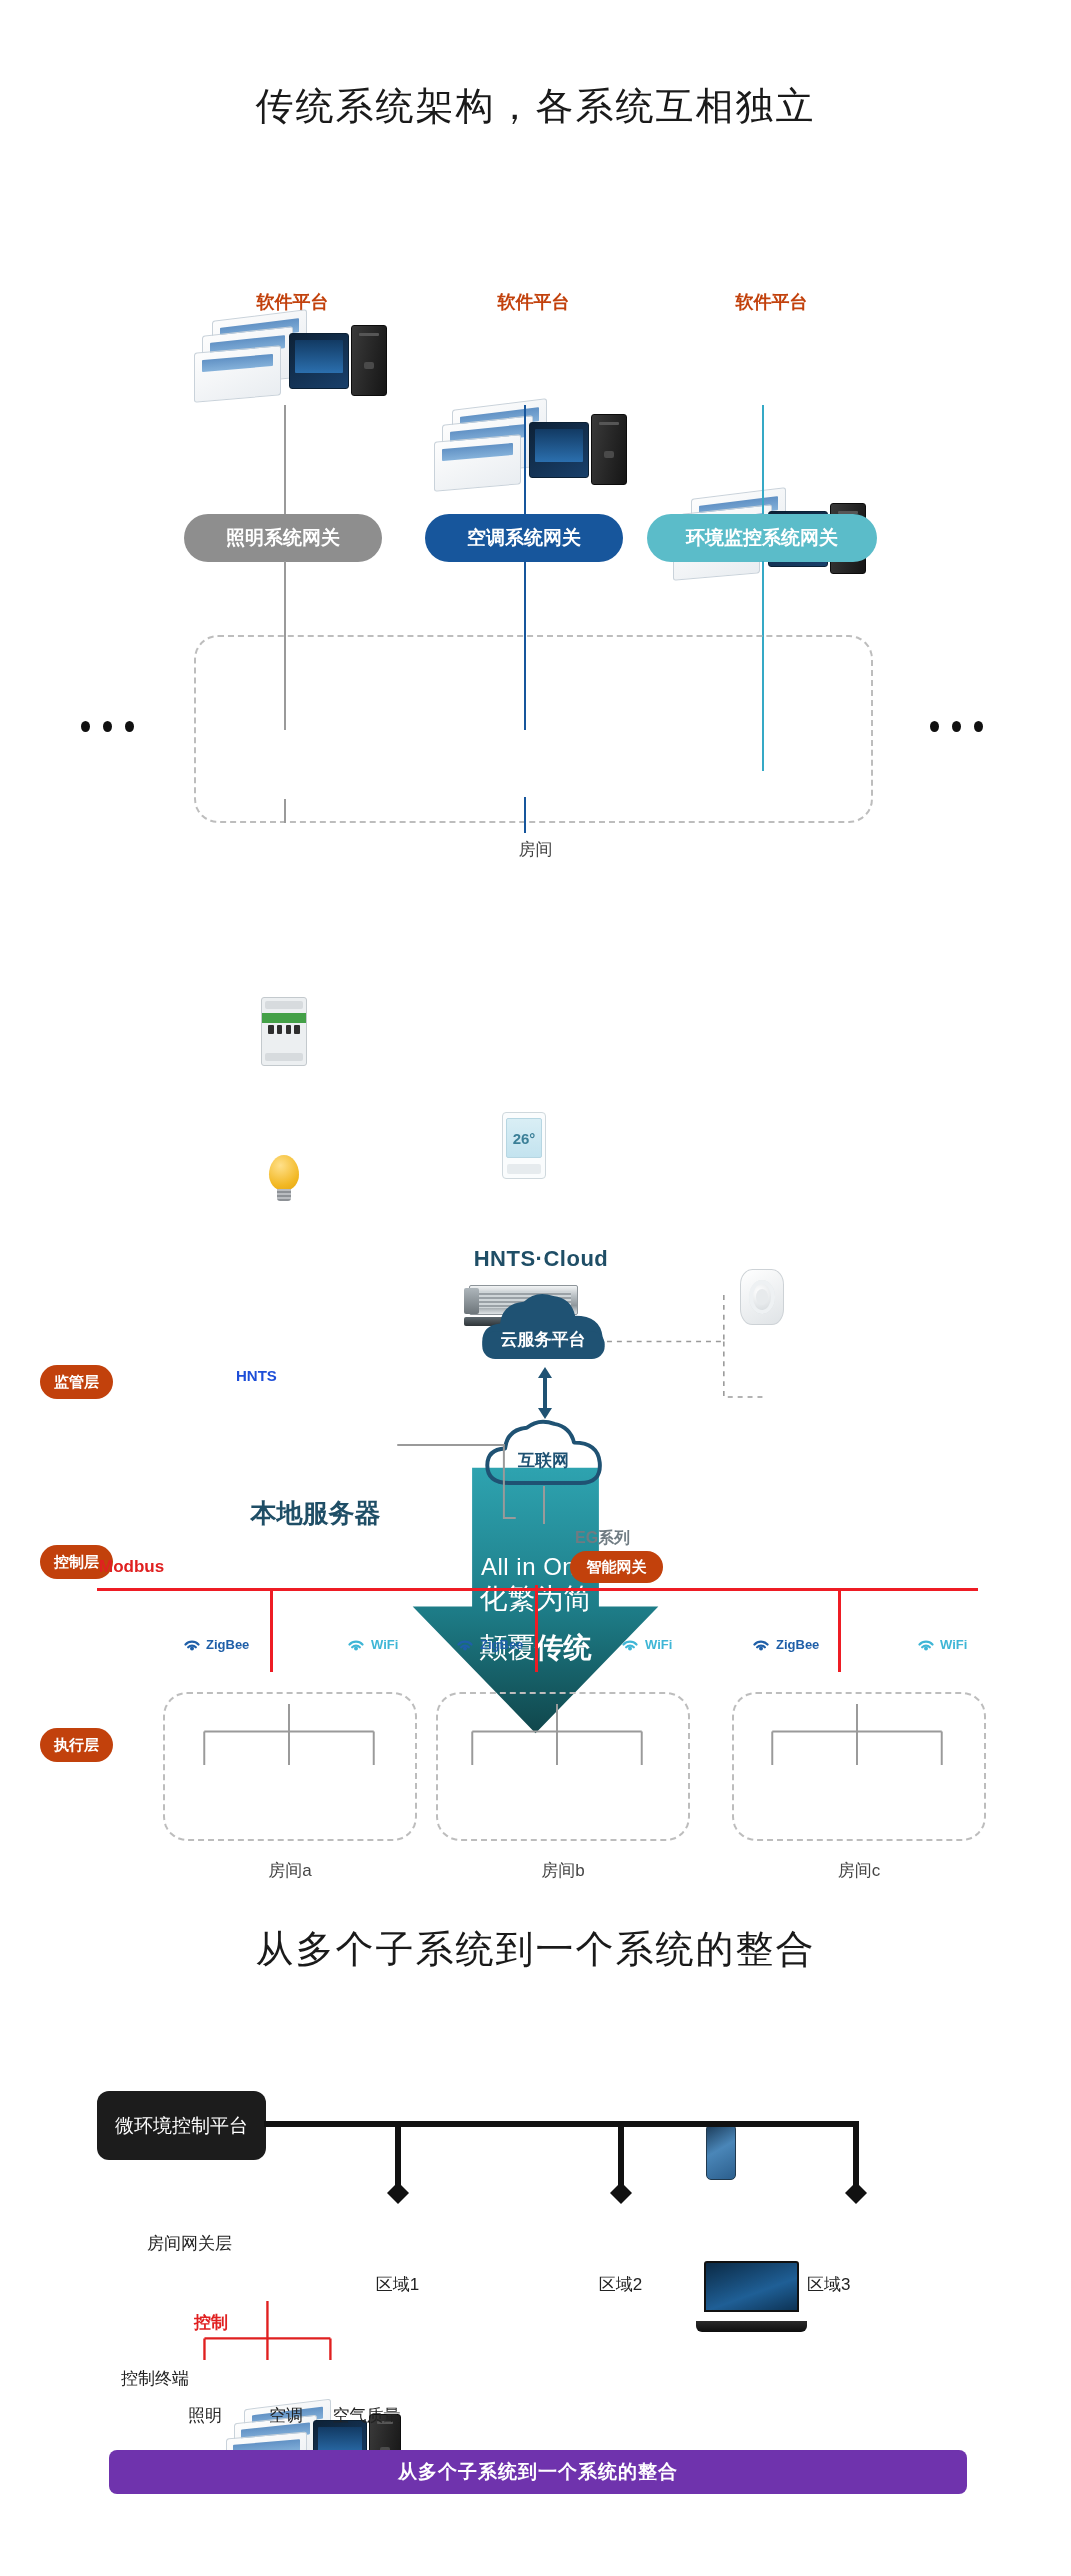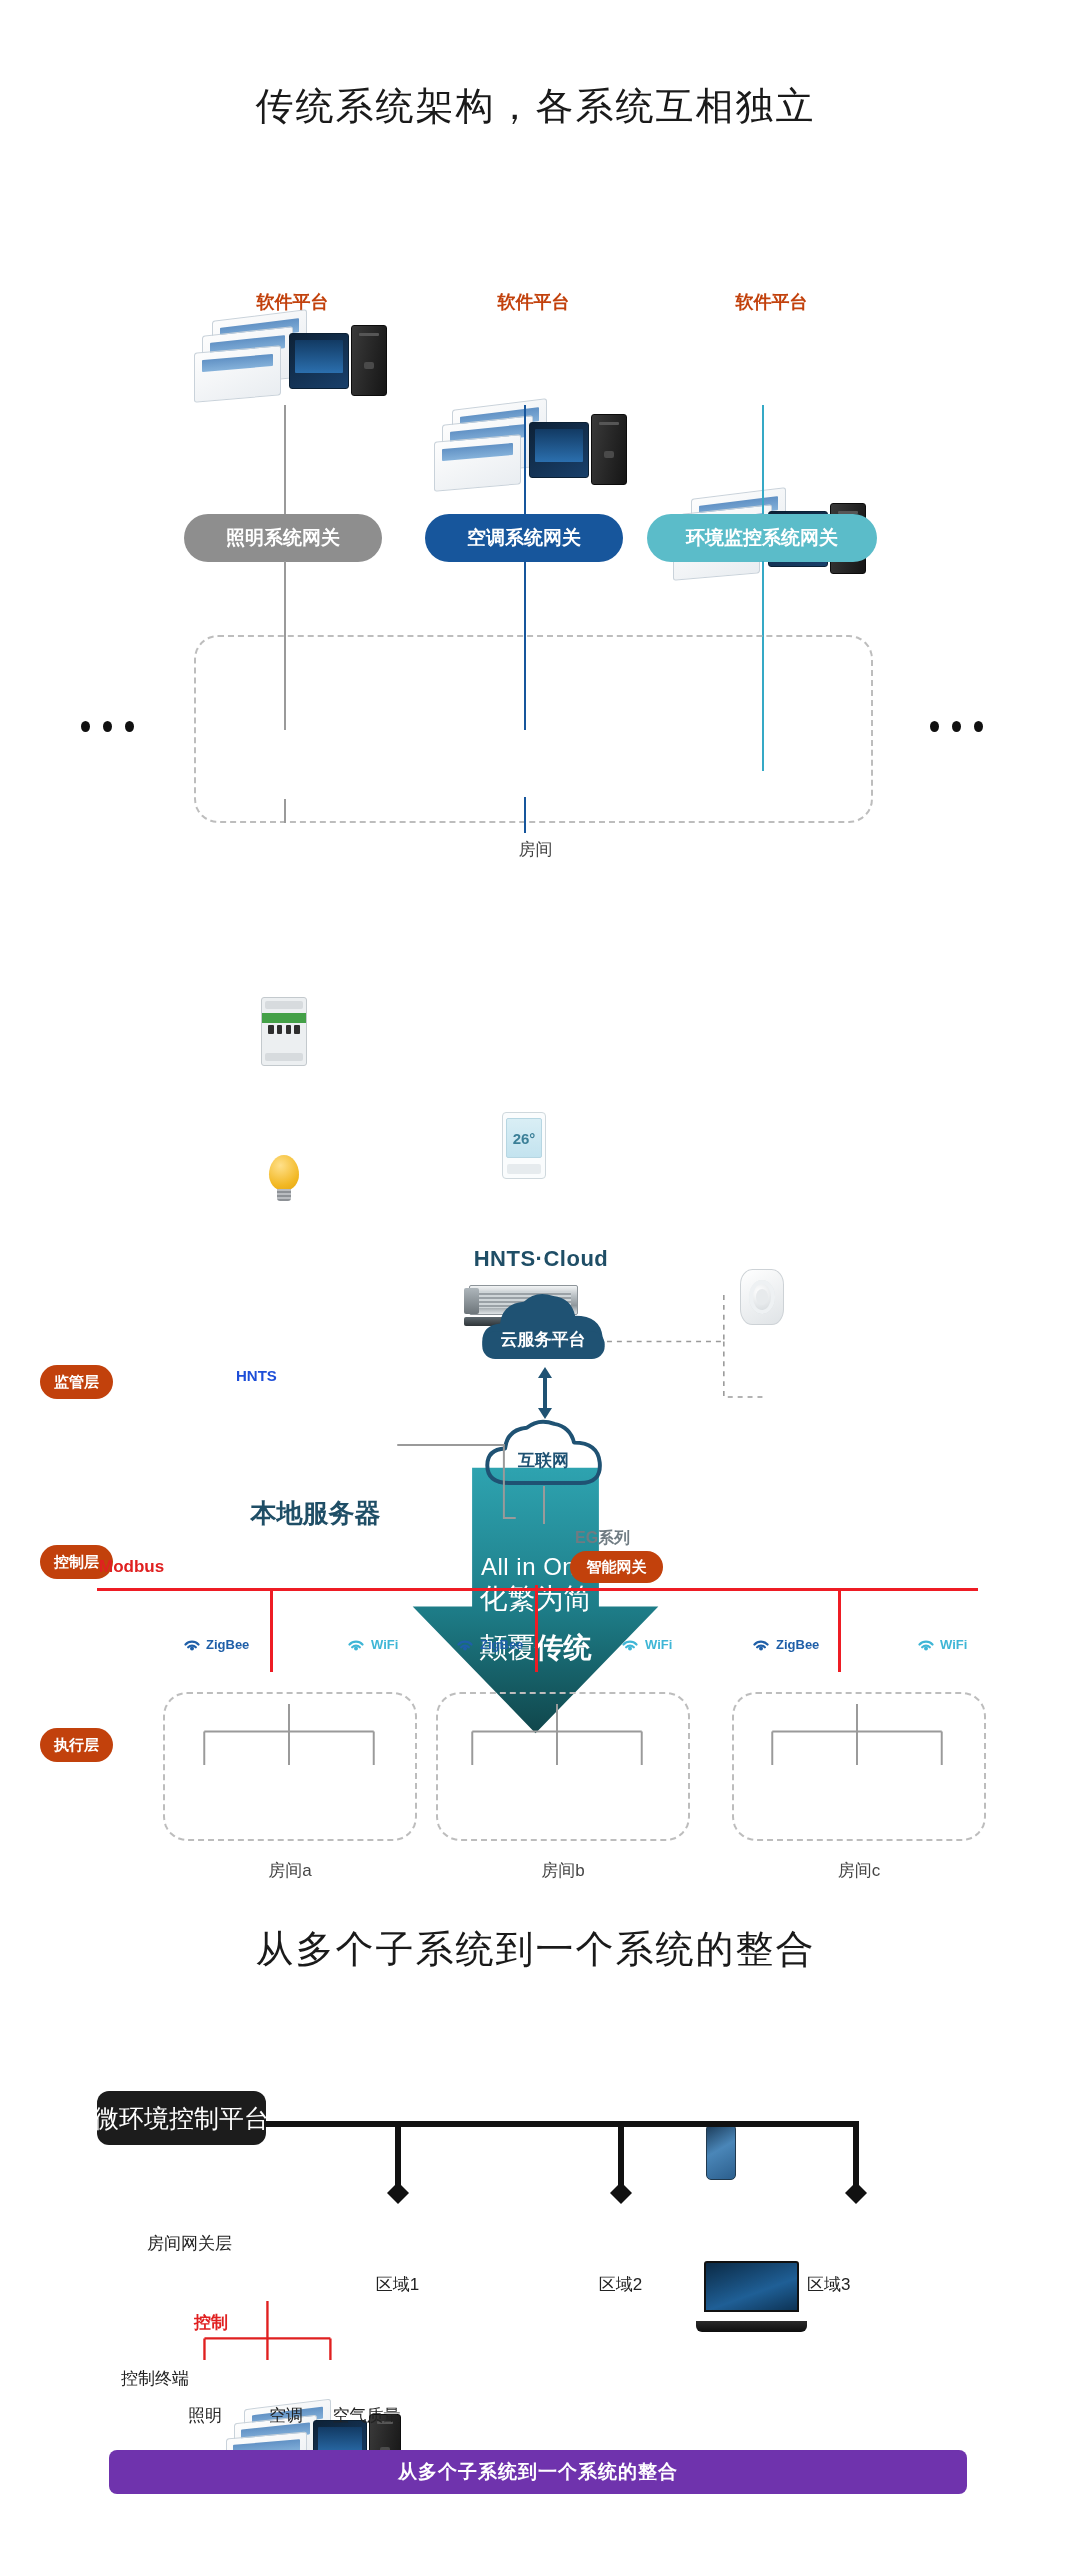--- a/index.html
+++ b/index.html
@@ -430,21 +430,21 @@
 <div class="abs lbl" style="top:1637px;left:940px;font-size:13px;font-weight:700;color:#3fb6d6;">WiFi</div>
 
 <svg class="abs" style="top:1704px;left:752px;" width="210" height="67" viewBox="0 0 212 68">
   <path d="M106 0 V28 M20 28 H192 M20 28 V62 M106 28 V62 M192 28 V62" fill="none" stroke="#9a9a9a" stroke-width="2"></path>
 </svg>
 
 <div class="abs lbl lbl-room" style="top:1859px;left:732px;width:254px;text-align:center;">房间c</div>
 
 <div class="abs sec-title" style="top:1924px;left:0;">从多个子系统到一个系统的整合</div>
 
-<div class="abs pill pill-black" style="top:2091px;left:97px;width:169px;height:54px;border-radius:12px;font-size:25px;font-weight:400;justify-content:center;">
+<div class="abs pill pill-black" style="top:2091px;left:97px;width:169px;height:69px;border-radius:12px;font-size:19px;font-weight:400;justify-content:center;">
   <span>微环境控制平台</span>
 </div>
 
 <div class="abs" style="top:2121px;left:264px;width:595px;height:6px;background:#111;"></div>
 <div class="abs" style="top:2121px;left:395px;width:6px;height:71px;background:#111;"></div>
 <div class="abs" style="top:2121px;left:618px;width:6px;height:71px;background:#111;"></div>
 <div class="abs" style="top:2121px;left:853px;width:6px;height:71px;background:#111;"></div>
 <svg class="abs" style="top:2182px;left:384px;" width="28" height="22" viewBox="0 0 28 22">
     <polygon points="14,22 3,11 14,0 25,11" fill="#111"></polygon>
   </svg>

